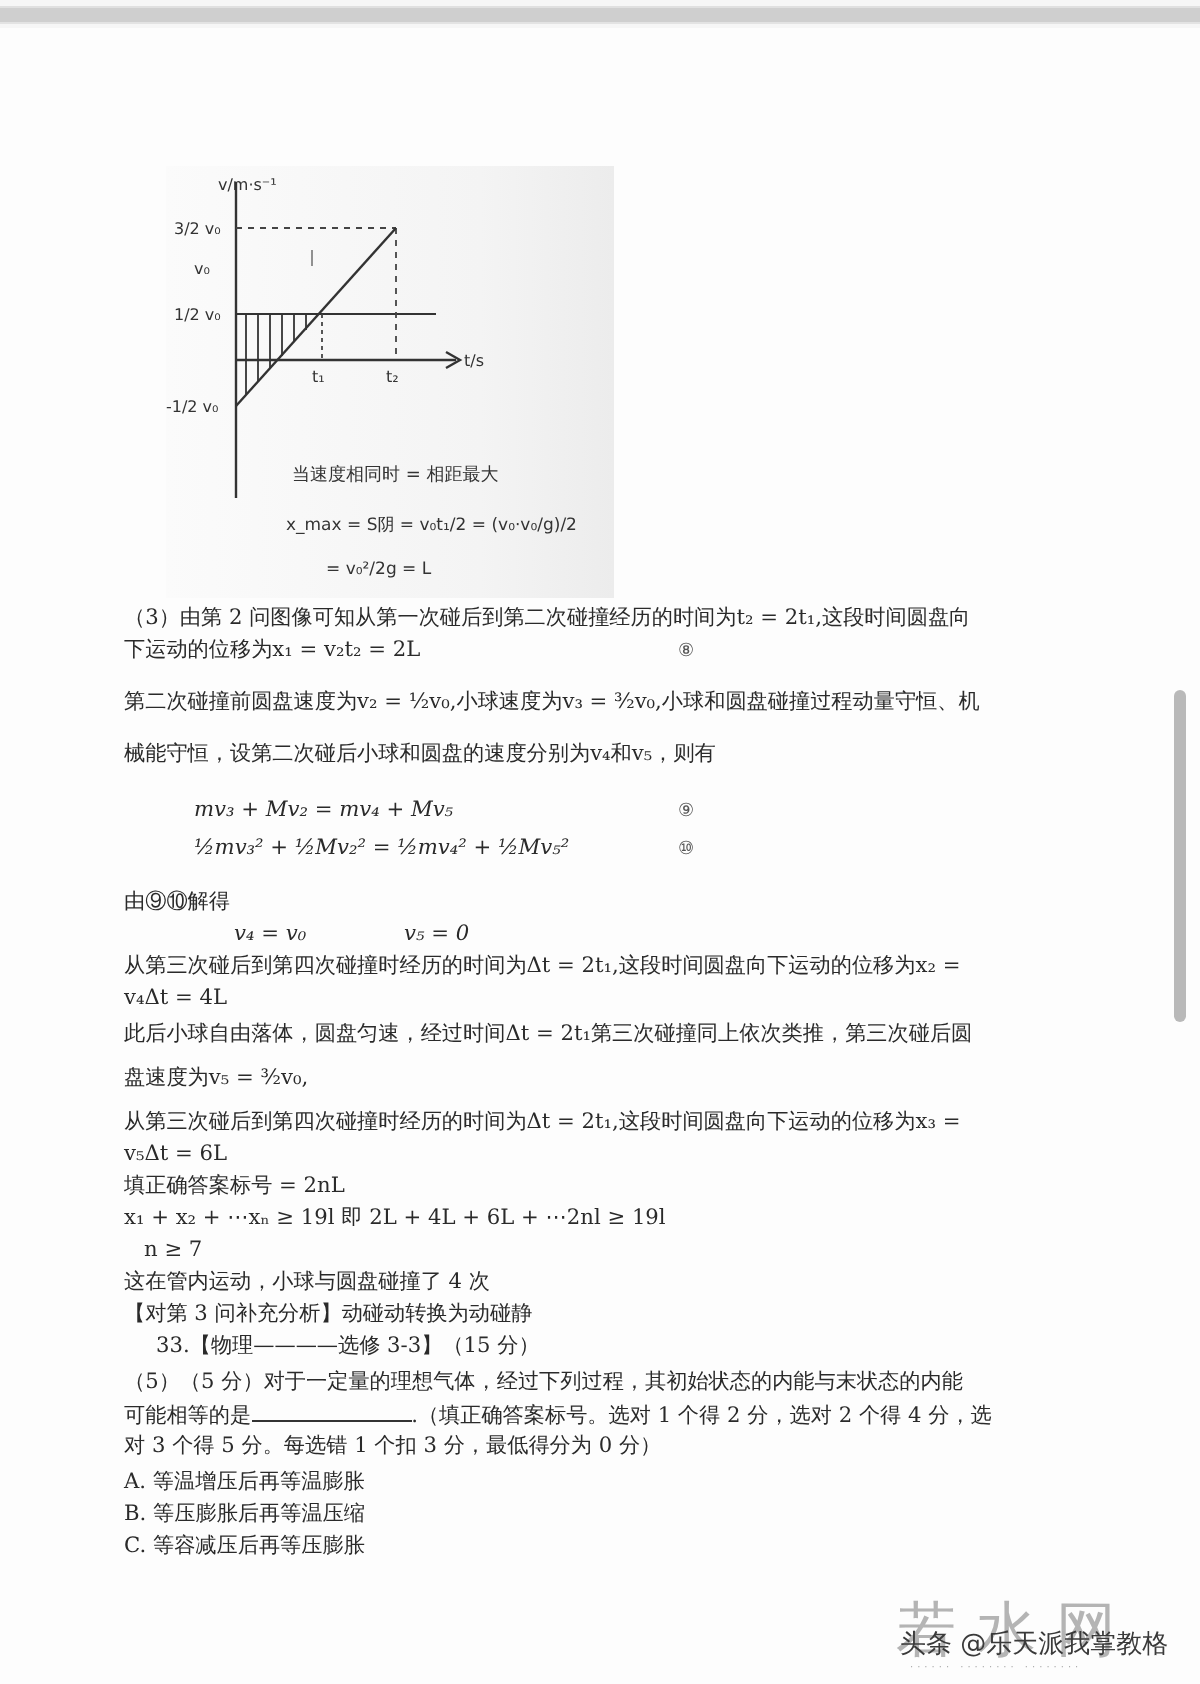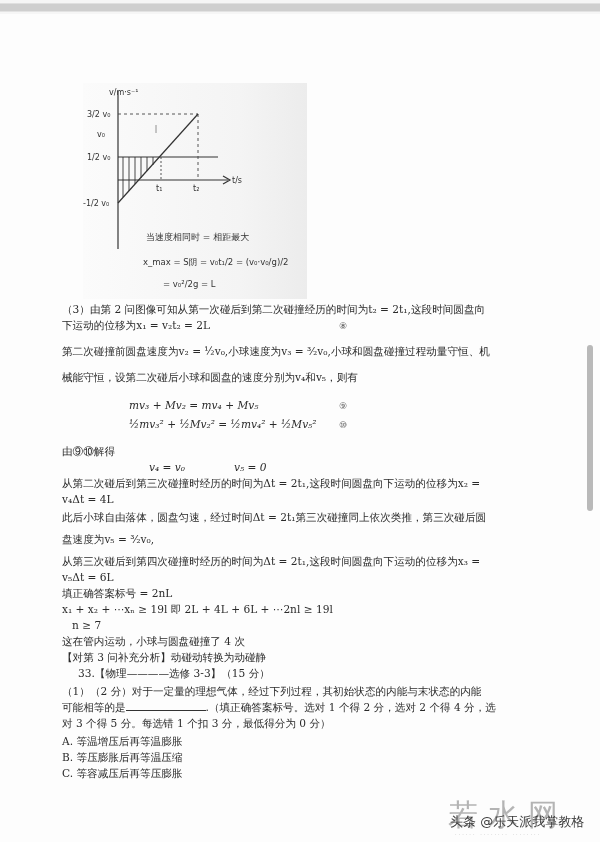--- a/index.html
+++ b/index.html
@@ -27,21 +27,21 @@
     text-align: right;
   }
   .figure svg { position: absolute; left: 0; top: 0; }
   .hw { font-family: "DejaVu Sans", sans-serif; fill: #333; }
   .content {
     position: absolute; left: 62px; top: 302px; width: 480px;
     font-size: 10.6px; line-height: 15px;
   }
   .line { position: absolute; left: 0; white-space: nowrap; }
   .mark { position: absolute; font-size: 9px; color: #555; }
-  .math { font-style: italic; font-family: "DejaVu Serif", serif; margin-left: 32px; }
+  .math { font-style: italic; font-family: "DejaVu Serif", serif; }
   .bold { font-weight: normal; margin-left: 16px; }
   .blank { display: inline-block; width: 80px; border-bottom: 1px solid #333; height: 10px; vertical-align: baseline; }
   .watermark {
     position: absolute; left: 448px; top: 795px;
     font-family: "DejaVu Sans", sans-serif; font-size: 30px; letter-spacing: 10px;
     color: rgba(120,120,120,0.55);
   }
   .attribution {
     position: absolute; left: 430px; top: 813px;
     font-family: "DejaVu Sans", sans-serif; font-size: 13px; color: #3a3a3a; margin-left: 20px;
@@ -111,34 +111,34 @@
 
   <div class="line math" style="top:96px; left:35px">mv₃ + Mv₂ = mv₄ + Mv₅</div>
   <div class="mark" style="left:277px; top:97px">⑨</div>
   <div class="line math" style="top:115px; left:35px">½mv₃² + ½Mv₂² = ½mv₄² + ½Mv₅²</div>
   <div class="mark" style="left:277px; top:116px">⑩</div>
 
   <div class="line" style="top:142px">由⑨⑩解得</div>
   <div class="line math" style="top:158px; left:55px">v₄ = v₀</div>
   <div class="line math" style="top:158px; left:140px">v₅ = 0</div>
 
-  <div class="line" style="top:174px">从第二次碰后到第三次碰撞时经历的时间为Δt = 2t₁,这段时间圆盘向下运动的位移为x₂ =</div>
+  <div class="line" style="top:174px">从第三次碰后到第四次碰撞时经历的时间为Δt = 2t₁,这段时间圆盘向下运动的位移为x₂ =</div>
   <div class="line" style="top:190px">v₄Δt = 4L</div>
   <div class="line" style="top:208px">此后小球自由落体，圆盘匀速，经过时间Δt = 2t₁第三次碰撞同上依次类推，第三次碰后圆</div>
   <div class="line" style="top:230px">盘速度为v₅ = ³⁄₂v₀,</div>
   <div class="line" style="top:252px">从第三次碰后到第四次碰撞时经历的时间为Δt = 2t₁,这段时间圆盘向下运动的位移为x₃ =</div>
   <div class="line" style="top:268px">v₅Δt = 6L</div>
   <div class="line" style="top:284px">填正确答案标号 = 2nL</div>
   <div class="line" style="top:300px">x₁ + x₂ + ⋯xₙ ≥ 19l    即 2L + 4L + 6L + ⋯2nl ≥ 19l</div>
   <div class="line" style="top:316px; left:10px">n ≥ 7</div>
   <div class="line" style="top:332px">这在管内运动，小球与圆盘碰撞了 4 次</div>
   <div class="line" style="top:348px">【对第 3 问补充分析】动碰动转换为动碰静</div>
 
   <div class="line bold" style="top:364px">33.【物理————选修 3-3】（15 分）</div>
-  <div class="line" style="top:382px">（1）（2 分）对于一定量的理想气体，经过下列过程，其初始状态的内能与末状态的内能</div>
+  <div class="line" style="top:382px">（5）（5 分）对于一定量的理想气体，经过下列过程，其初始状态的内能与末状态的内能</div>
   <div class="line" style="top:398px">
     <span>可能相等的是</span><span class="blank"></span><span>.（填正确答案标号。选对 1 个得 2 分，选对 2 个得 4 分，选</span>
   </div>
   <div class="line" style="top:414px">对 3 个得 5 分。每选错 1 个扣 3 分，最低得分为 0 分）</div>
 
   <div class="line" style="top:432px">
     <span>A.</span>
     <span>等温增压后再等温膨胀</span>
   </div>
   <div class="line" style="top:448px">

